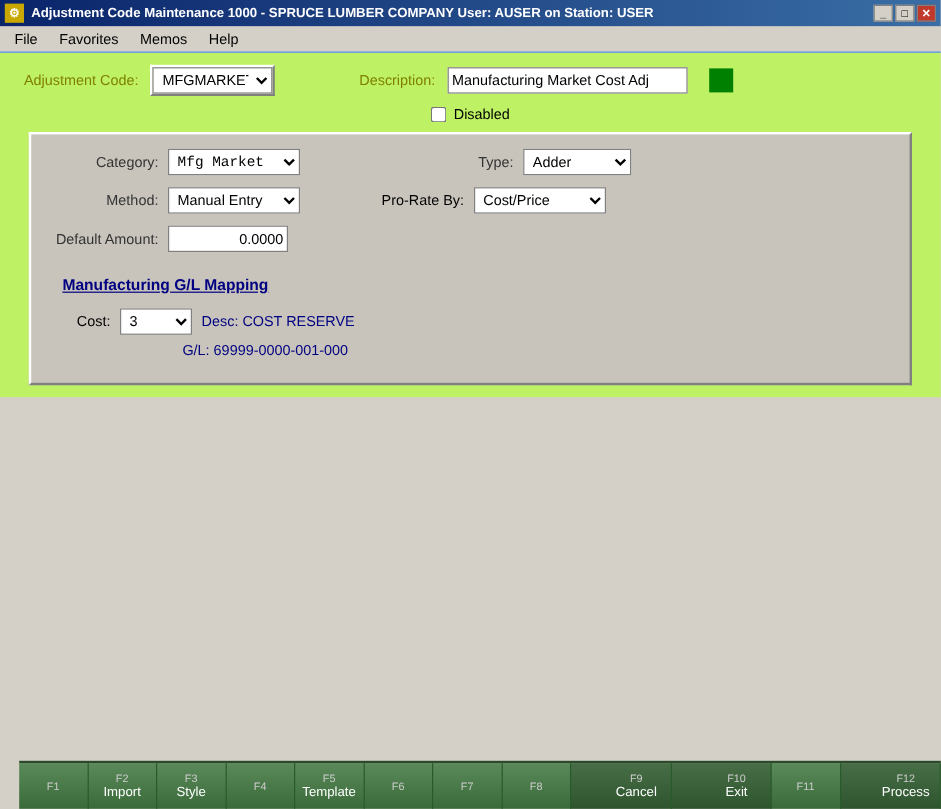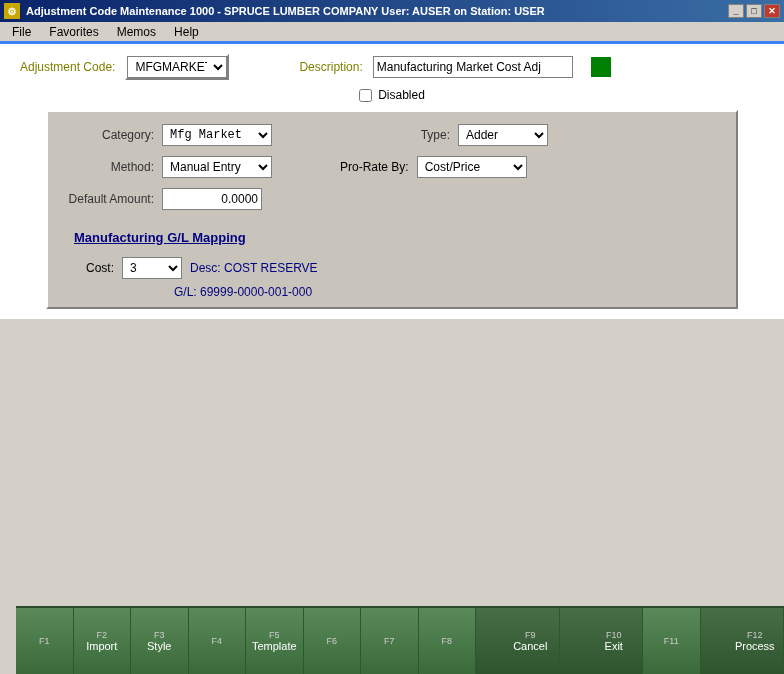--- a/index.html
+++ b/index.html
@@ -57,32 +57,32 @@
     }
     .title-btn.close { background: #c0392b; color: white; }
 
     
     .menu-bar {
       background: #d4d0c8;
       height: 22px;
       display: flex;
       align-items: center;
       padding: 0 4px;
-      border-bottom: 3px solid #3b82f6;
+      border-bottom: 1px solid #3b82f6;
       gap: 2px;
     }
     .menu-item {
       padding: 2px 8px;
       cursor: pointer;
       font-size: 12px;
     }
 
     
     .main-content {
-      background: #ffffff;
+      background: #bef264;
       padding: 10px 20px;
       flex: 1;
     }
 
     
     .top-row {
       display: flex;
       align-items: center;
       gap: 10px;
       margin-bottom: 8px;
@@ -118,22 +118,22 @@
       gap: 6px;
       margin-bottom: 8px;
     }
 
     
     .inner-panel {
       background: #c8c4bc;
       border: 2px solid #808080;
       border-top-color: #fff;
       border-left-color: #fff;
-      padding: 12px 16px 8px;
-      margin: 0 26px;
+      padding: 12px 16px 20px;
+      margin: 0 4px;
     }
 
     .form-row {
       display: flex;
       align-items: center;
       margin-bottom: 10px;
       gap: 8px;
     }
 
     .label-right {
@@ -188,21 +188,21 @@
       margin-left: 10px;
       margin-top: 4px;
     }
 
     
     .fn-bar {
       position: absolute;
       bottom: 0;
       left: 16px;
       right: 0;
-      height: 68px;
+      height: 40px;
       background: linear-gradient(to bottom, #5a8a5a, #3a6a3a);
       display: flex;
       align-items: stretch;
       border-top: 2px solid #2a4a2a;
     }
     .fn-key {
       flex: 1;
       display: flex;
       flex-direction: column;
       align-items: center;

